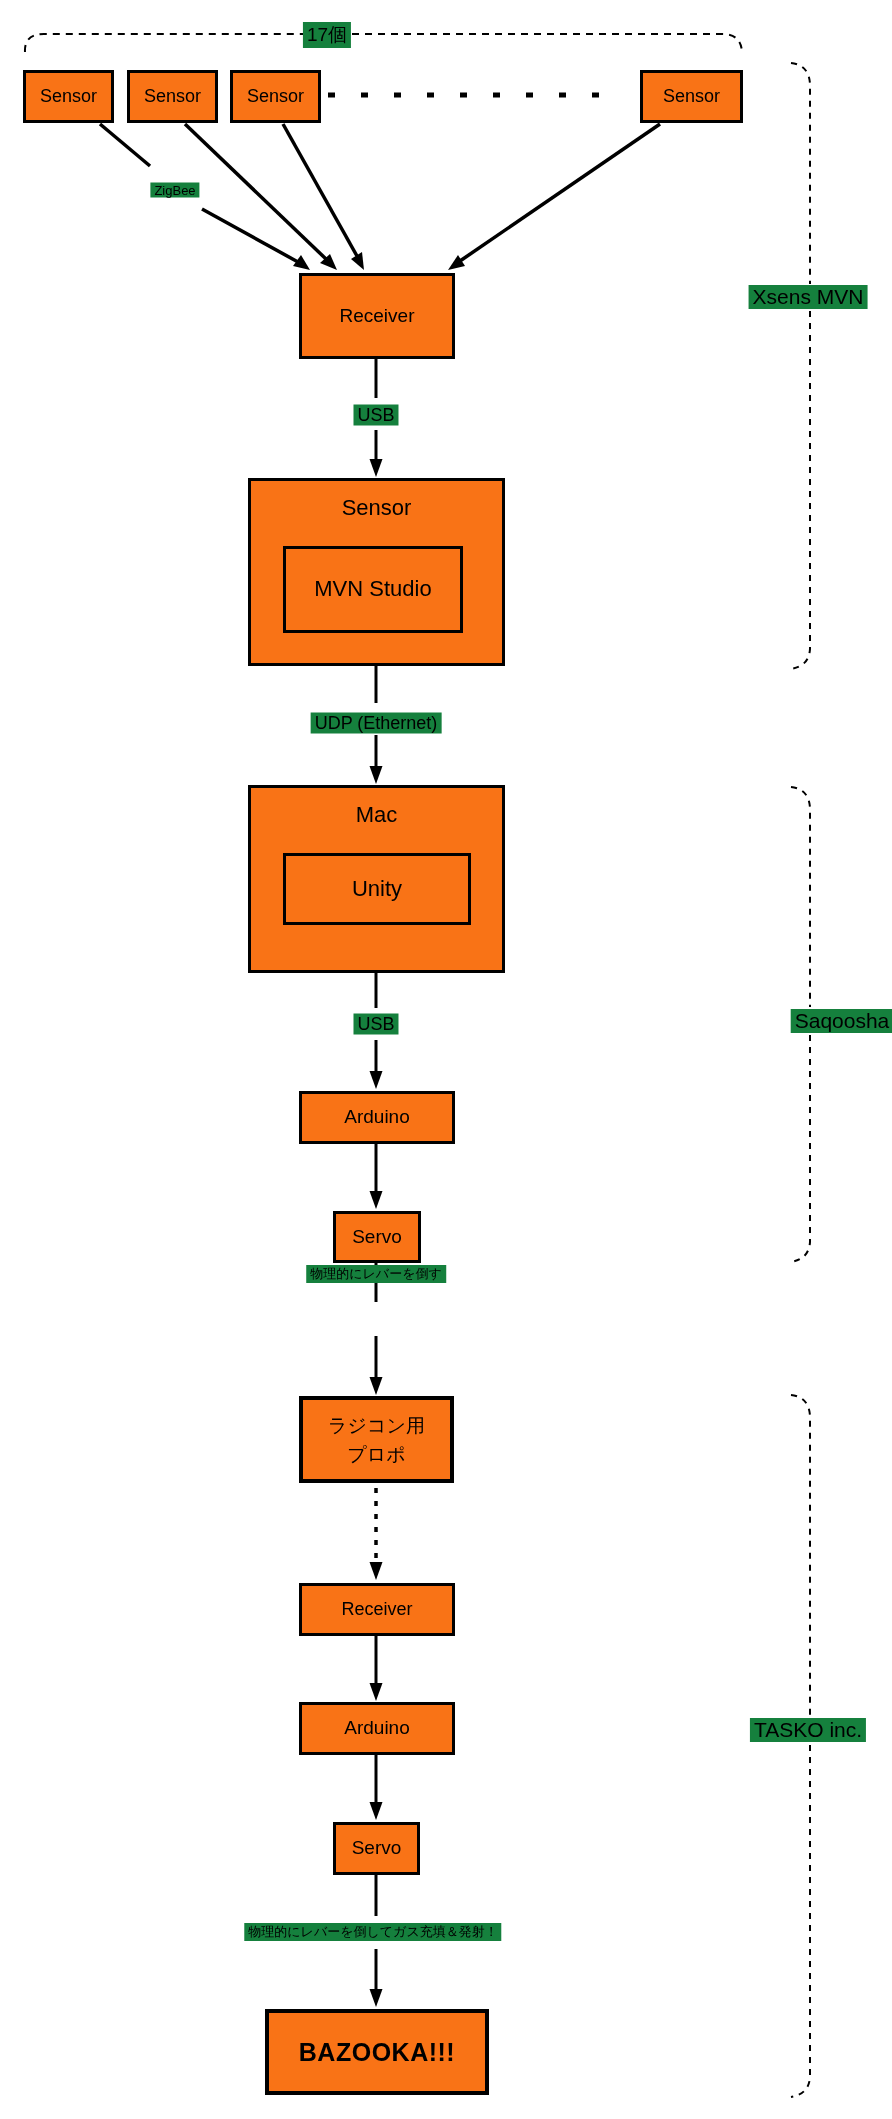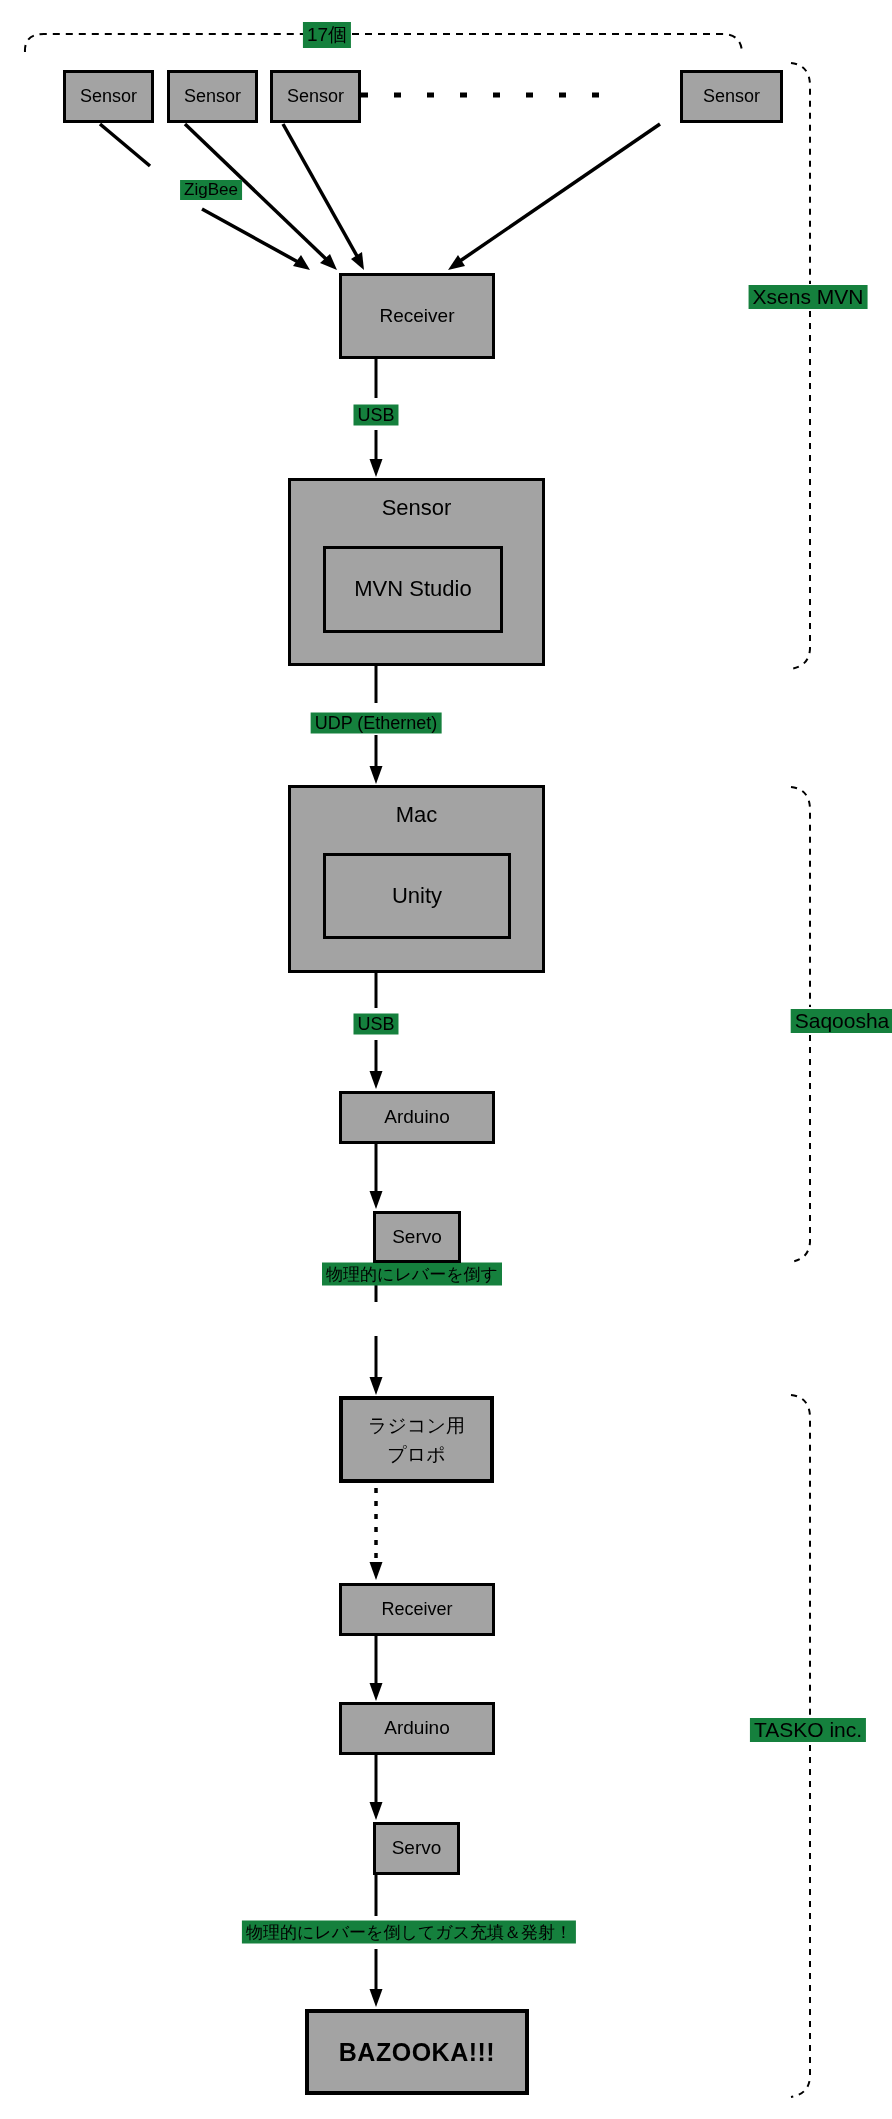--- a/index.html
+++ b/index.html
@@ -3,34 +3,34 @@
 <meta charset="utf-8">
 <style>
   html,body{margin:0;padding:0;background:#ffffff;}
   .canvas{
     position:relative;width:892px;height:2119px;background:#ffffff;
     font-family:"Liberation Sans","DejaVu Sans",sans-serif;color:#000;
     overflow:hidden;
   }
   .canvas svg{position:absolute;left:0;top:0;}
   .box{
-    position:absolute;box-sizing:border-box;border:3px solid #000;background:#a3a3a3;
+    position:absolute;box-sizing:border-box;border:3px solid #000;background:#f97316;
     display:flex;align-items:center;justify-content:center;text-align:center;
-    font-size:19px;line-height:1.2;margin-left:40px;
+    font-size:19px;line-height:1.2;
   }
   .box.thick{border-width:4px;}
   .box.os{align-items:flex-start;padding-top:14px;font-size:22px;}
   .box.app{font-size:22px;}
   .box.jp{font-size:19px;line-height:29px;flex-direction:column;}
   .box.bold{font-weight:bold;font-size:25px;letter-spacing:0.5px;}
   .lbl{
     position:absolute;transform:translate(-50%,-50%);white-space:nowrap;
     font-size:18px;background:#15803d;padding:0 4px;text-align:center;
   }
-  .lbl.small{font-size:17px;margin-left:36px;}
+  .lbl.small{font-size:13px;}
   .lbl.big{font-size:21px;}
 </style>
 </head>
 <body>
 
 <div class="canvas">
 
   <svg width="892" height="2119" viewBox="0 0 892 2119">
 
     <g stroke="#000" stroke-width="2" fill="none" stroke-dasharray="7 6">
@@ -120,21 +120,21 @@
   <div class="box os" style="left:248px;top:478px;width:257px;height:188px">
     <span>Sensor</span>
   </div>
   <div class="box app" style="left:283px;top:546px;width:180px;height:87px">
     <span>MVN Studio</span>
   </div>
 
   <div class="box os" style="left:248px;top:785px;width:257px;height:188px">
     <span>Mac</span>
   </div>
-  <div class="box app" style="left:283px;top:853px;width:188px;height:86px">
+  <div class="box app" style="left:283px;top:853px;width:188px;height:72px">
     <span>Unity</span>
   </div>
   <div class="box" style="left:299px;top:1091px;width:156px;height:53px">
     <span>Arduino</span>
   </div>
   <div class="box" style="left:333px;top:1211px;width:88px;height:52px">
     <span>Servo</span>
   </div>
 
   <div class="box thick jp" style="left:299px;top:1396px;width:155px;height:87px">

